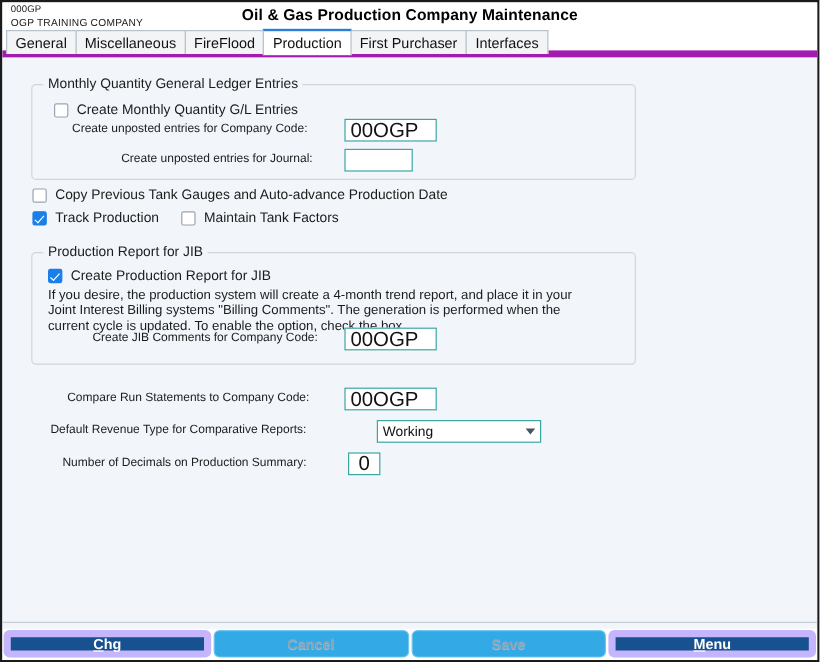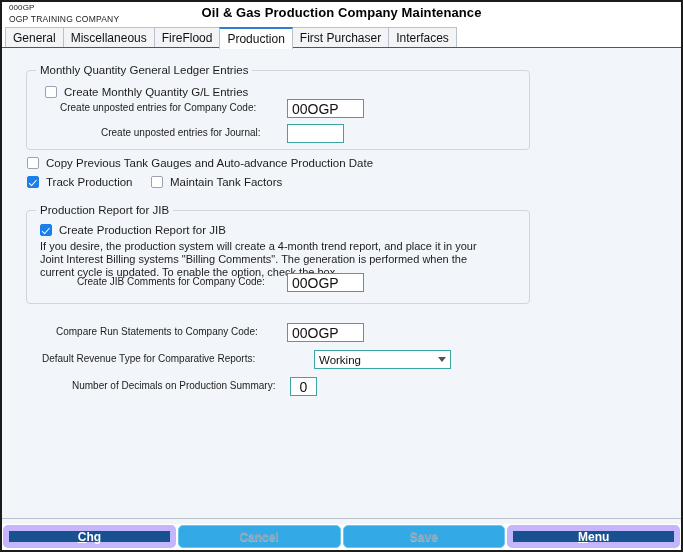--- a/index.html
+++ b/index.html
@@ -63,25 +63,25 @@
     font-size: 13px;
     font-weight: bold;
     color: #000;
     letter-spacing: 0.1px;
   }
 
   
   #tabstrip {
     height: 22px;
     background: #ffffff;
-    border-bottom: 1px solid #a21caf;
-    position: relative;
-    flex: 0 0 auto;
-    display: flex;
-    align-items: flex-start;
+    border-bottom: 6px solid #a21caf;
+    position: relative;
+    flex: 0 0 auto;
+    display: flex;
+    align-items: center;
     padding-left: 3px;
     box-sizing: border-box;
   }
   .tab {
     height: 20px;
     line-height: 20px;
     padding: 0 7px;
     font-size: 12px;
     color: #111;
     background: #f3f4f6;
@@ -176,21 +176,21 @@
     color: #1c1c1c;
     white-space: nowrap;
     text-align: left;
   }
   .tbox {
     position: absolute;
     border: 1px solid #3aa5a3;
     background: #ffffff;
     box-sizing: border-box;
     font-family: "Liberation Sans", sans-serif;
-    font-size: 14px;
+    font-size: 17px;
     color: #111;
     padding: 0 4px;
     height: 19px;
     line-height: 17px;
     outline: none;
   }
   .tbox.center { text-align: center; padding: 0 2px; }
 
   .selbox {
     position: absolute;
@@ -351,21 +351,21 @@
     <input class="tbox" style="left: 285px; top: 275px; width: 77px;" value="00OGP">
 
     <div class="flabel" style="left:40px; top:305px; width:240px;">Default Revenue Type for Comparative Reports:</div>
     <div class="selbox" style="left:285px; top:302px; width:137px;">
       <span class="selval">Working</span>
       <span class="arrow">
           <i></i>
         </span>
     </div>
 
-    <div class="flabel" style="left:50px; top:332px; width:230px;margin-left:20px;">Number of Decimals on Production Summary:</div>
+    <div class="flabel" style="left:50px; top:332px; width:230px;">Number of Decimals on Production Summary:</div>
     <input class="tbox center" style="left: 288px; top: 329px; width: 27px;" value="0">
 
   </div>
 
   <div id="footer-sep"></div>
   <div id="buttonbar">
     <div class="btn primary">
       <span><u>C</u><span>hg</span></span>
     </div>
     <div class="btn disabled">

